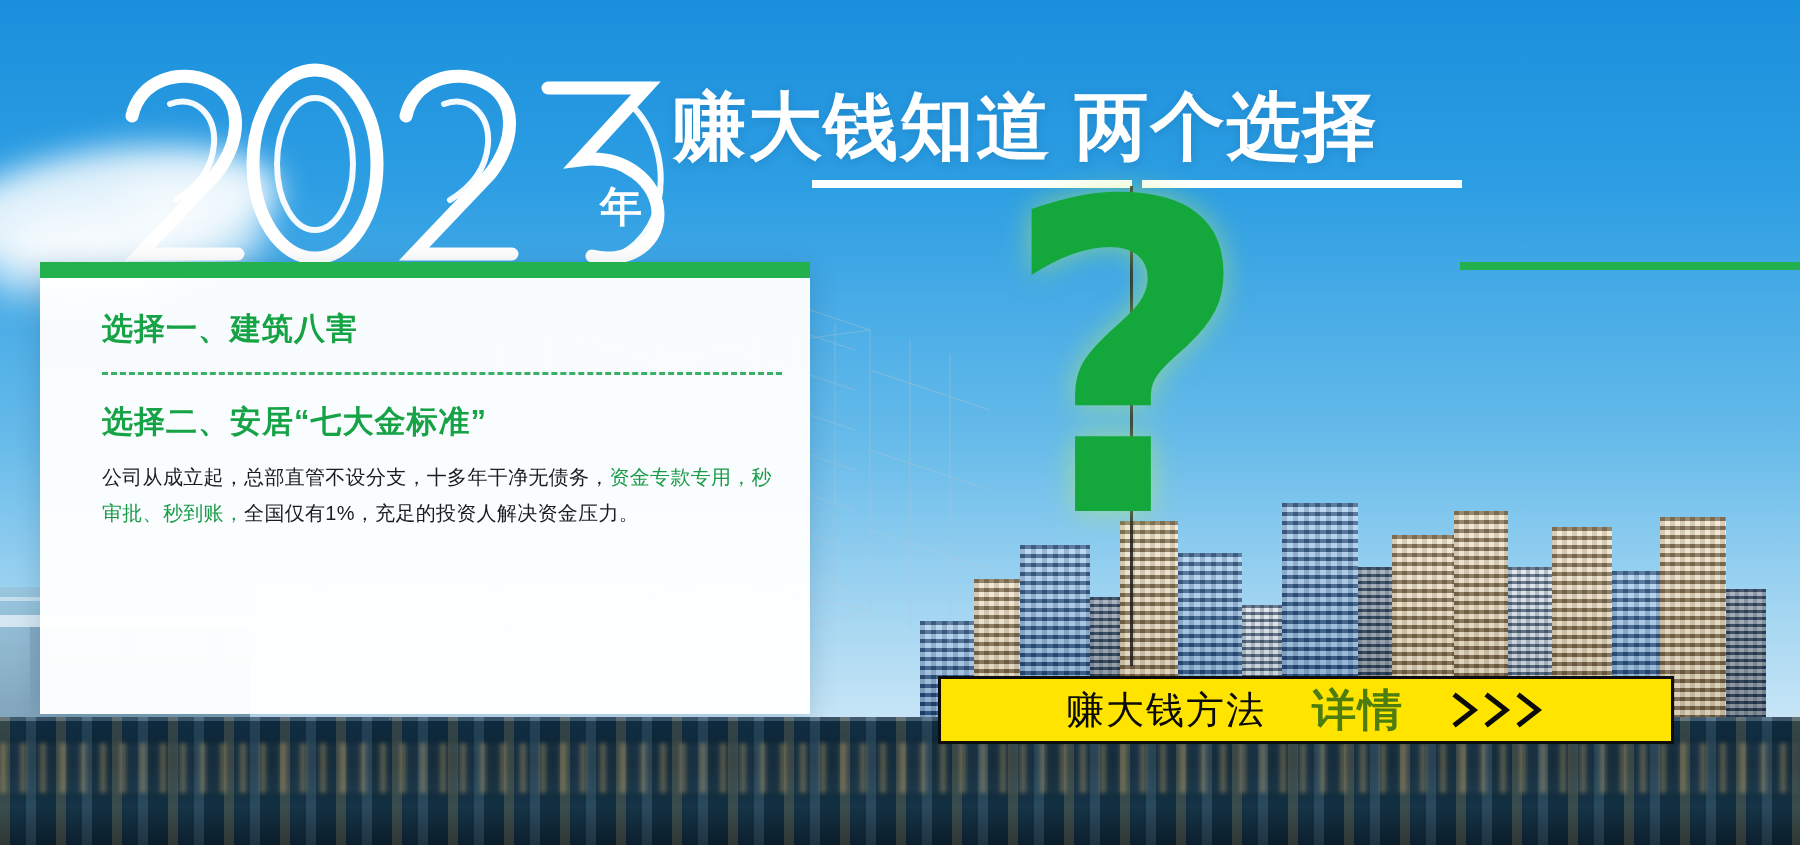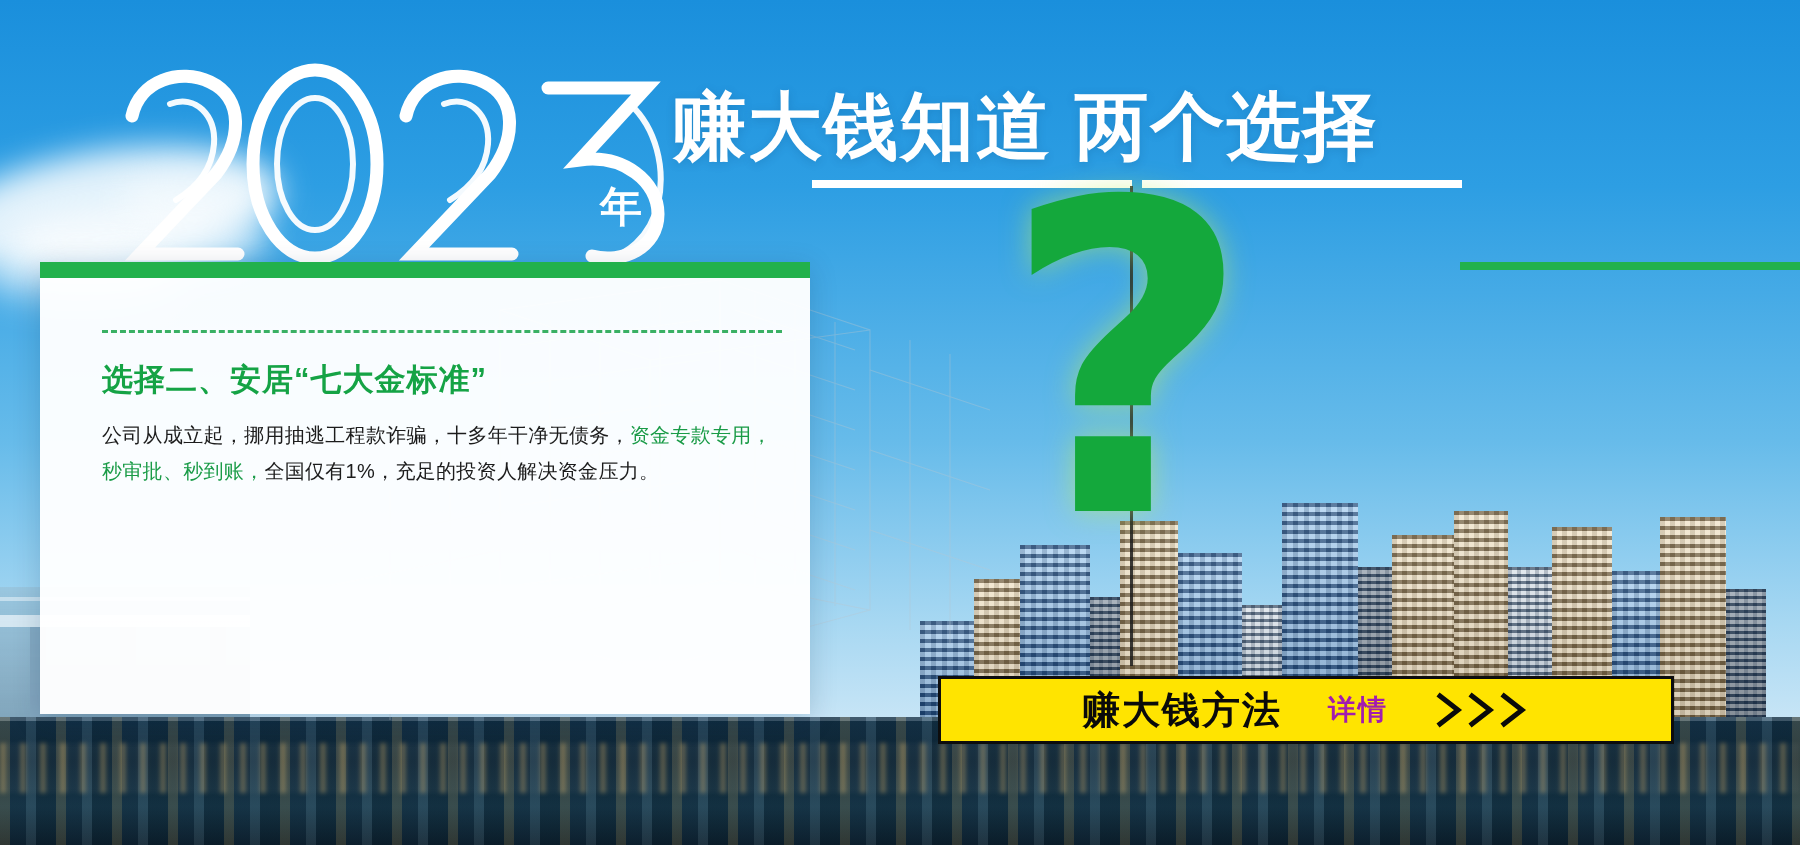--- a/index.html
+++ b/index.html
@@ -134,22 +134,22 @@
     margin:22px 0 26px 0;height:0;border-top:3px dashed #19a349;opacity:.85;
   }
   .sec2{margin-top:3px;}
 
   
   .cta{
     position:absolute;left:938px;top:676px;width:730px;height:62px;
     background:#ffe400;border:3px solid #0d0d0d;
     display:flex;align-items:center;justify-content:center;gap:46px;
   }
-  .cta-main{color:#0a0a0a;font-size:38px;font-weight:700;letter-spacing:2px;}
-  .cta-link{color:#a21caf;font-size:28px;font-weight:800;letter-spacing:2px;}
+  .cta-main{color:#0a0a0a;font-size:38px;font-weight:400;letter-spacing:2px;}
+  .cta-link{color:#4d7c0f;font-size:44px;font-weight:800;letter-spacing:2px;}
   .cta-arrows{color:#0a0a0a;font-size:34px;font-weight:700;letter-spacing:-2px;display:flex;gap:2px;}
 </style>
 </head>
 <body>
 
 <div id="stage">
 
   <div class="sky"></div>
   <div class="cloud c1"></div>
   <div class="cloud c2"></div>
@@ -265,26 +265,27 @@
 
   <div class="watermark">
   </div>
   <div class="right-panel"></div>
   <div class="qmark">?</div>
 
   <div class="card">
     <div class="card-topbar"></div>
     <div class="card-inner">
 
+      <h2 class="sec-title">选择一、建筑八害</h2>
 
       <div class="divider"></div>
 
       <h2 class="sec-title sec2">选择二、安居“七大金标准”</h2>
       <p class="sec-body">
-        <span>公司从成立起，挪用抽逃工程款诈骗，十多年干净无债务，</span><span class="g">资金专款专用，秒审批、秒到账，</span><span>全国仅有1%，充足的投资人解决资金压力。</span>
+        <span>公司从成立起，总部直管不设分支，十多年干净无债务，</span><span class="g">资金专款专用，秒审批、秒到账，</span><span>全国仅有1%，充足的投资人解决资金压力。</span>
       </p>
 
     </div>
   </div>
 
   <div class="cta">
     <span class="cta-main">赚大钱方法</span>
     <span class="cta-link">详情</span>
     <span class="cta-arrows">
       <svg width="96" height="40" viewBox="0 0 96 40" fill="none" stroke="#0a0a0a" stroke-width="5" stroke-linecap="square">

